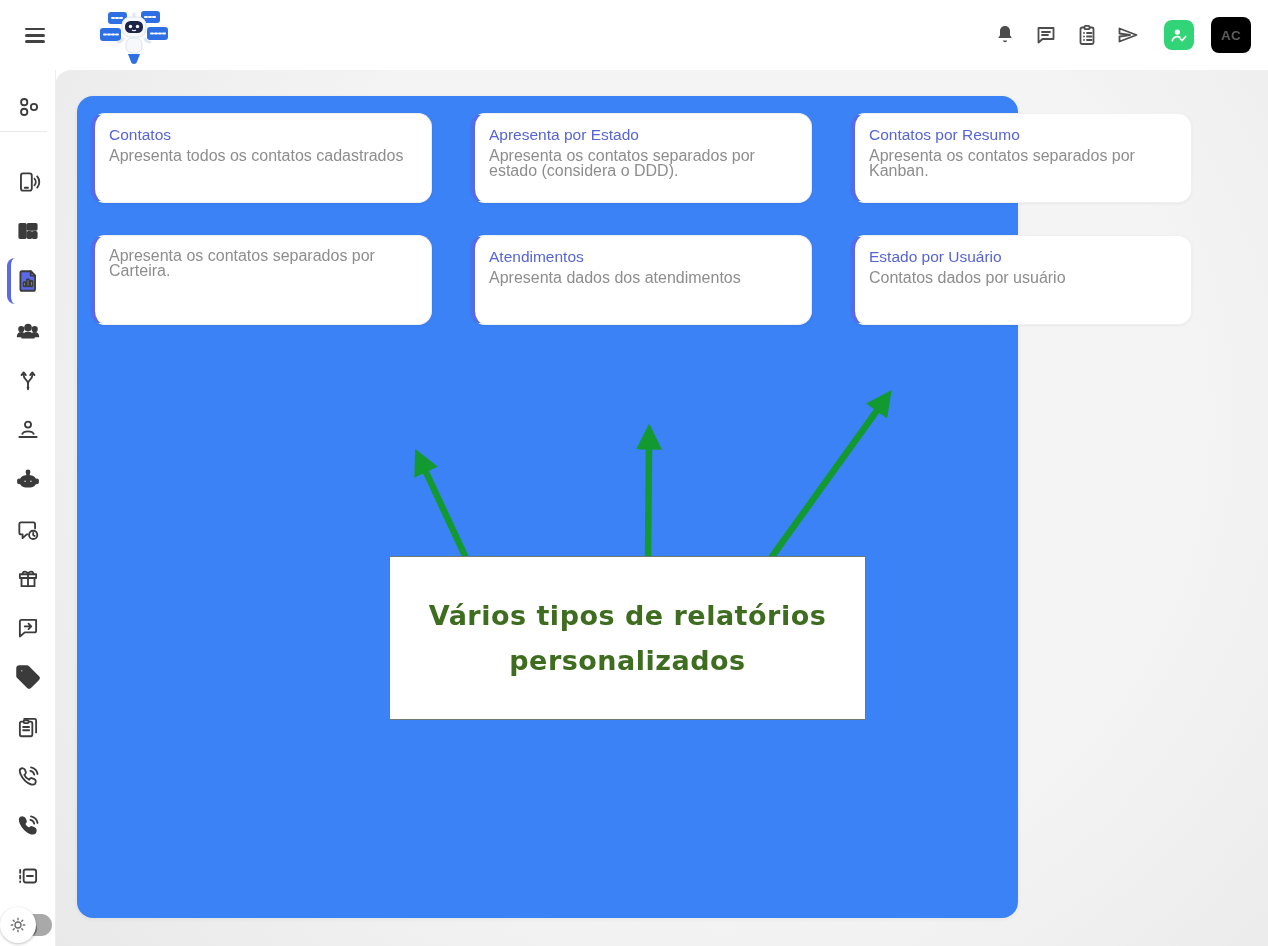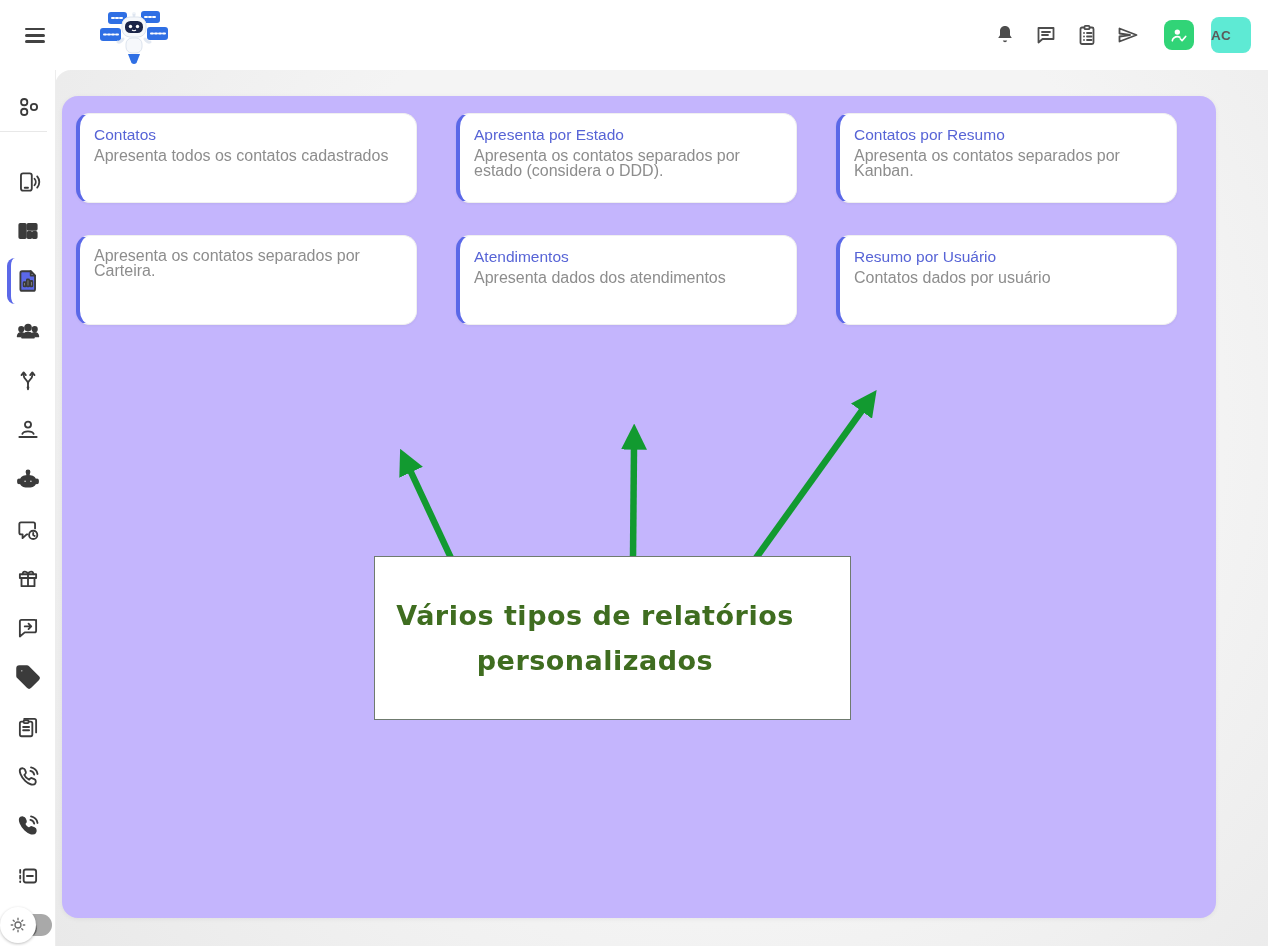--- a/index.html
+++ b/index.html
@@ -8,22 +8,22 @@
 
   
   .header{position:absolute;left:0;top:0;width:1268px;height:70px;background:#fff;z-index:5;}
   .hamburger{position:absolute;left:25px;top:28px;width:20px;height:15px;cursor:pointer;}
   .hamburger span{display:block;height:2.4px;background:#424242;border-radius:2px;margin-bottom:3.8px;}
   .logo{position:absolute;left:99px;top:7px;width:70px;height:60px;}
   .header-actions{position:absolute;right:17px;top:0;height:70px;display:flex;align-items:center;}
   .hicon{width:24px;height:24px;margin-left:17px;cursor:pointer;}
   .agent-btn{width:30px;height:30px;border-radius:8px;background:#31d477;display:flex;
              align-items:center;justify-content:center;margin-left:24px;cursor:pointer;}
-  .avatar-btn{width:40px;height:36px;border-radius:8px;background:#5eead4;display:flex;
-              align-items:center;margin-left:17px;cursor:pointer;
+  .avatar-btn{width:40px;height:36px;border-radius:8px;background:#000000;display:flex;
+              align-items:center;justify-content:center;margin-left:17px;cursor:pointer;
               font-weight:bold;font-size:13.5px;color:#5b5b5b;letter-spacing:.3px;}
 
   
   .sidebar{position:absolute;left:0;top:70px;width:55px;height:876px;background:#fff;
            border-right:1px solid #ededed;z-index:5;}
   .s-item{position:absolute;left:15px;width:26px;height:26px;cursor:pointer;}
   .sic{width:26px;height:26px;stroke:#3b3b3b;fill:none;stroke-width:1.7;
        stroke-linecap:round;stroke-linejoin:round;}
   .s-divider{position:absolute;left:0;top:61px;width:47px;border-top:1px solid #e8e8e8;}
   .s-active-bar{position:absolute;left:7px;top:188px;width:12px;height:46px;
@@ -31,35 +31,35 @@
   .theme-toggle{position:absolute;left:0;top:834px;width:55px;height:42px;cursor:pointer;}
   .toggle-pill{position:absolute;left:12px;top:10px;width:40px;height:22px;border-radius:11px;background:#a9a9a9;}
   .toggle-knob{position:absolute;left:20px;top:16px;width:17px;height:17px;border-radius:50%;background:#6f6f6f;}
   .toggle-sun{position:absolute;left:0px;top:3px;width:36px;height:36px;border-radius:50%;background:#fff;
               box-shadow:0 1px 3px rgba(0,0,0,.25);display:flex;align-items:center;justify-content:center;}
 
   
   .page-bg{position:absolute;left:55px;top:70px;width:1213px;height:876px;
            background:radial-gradient(circle at 55% 40%,#f4f4f4 55%,#e9e9e9 100%);
            border-top-left-radius:16px;z-index:1;}
-  .panel{position:absolute;left:62px;top:96px;width:1154px;height:822px;background:#c4b5fd;
+  .panel{position:absolute;left:77px;top:96px;width:941px;height:822px;background:#3b82f6;
          border-radius:16px;box-shadow:0 1px 5px rgba(0,0,0,.06);z-index:2;}
 
   
   .cards-grid{position:absolute;left:14px;top:17px;display:grid;
               grid-template-columns:repeat(3,341px);grid-auto-rows:90px;gap:32px 39px;}
   .card{background:#fff;border:1px solid #f0f0f0;border-left:4px solid #5b68e8;border-radius:14px;
         box-shadow:0 1px 3px rgba(0,0,0,.05);padding:12px 14px;box-sizing:border-box;cursor:pointer;}
   .card-title{color:#5764d6;font-size:15.5px;margin:0 0 4px 0;}
   .card-desc{color:#8d8d8d;font-size:16px;line-height:15px;}
 
   
   .arrows{position:absolute;left:0;top:0;width:1178px;height:822px;pointer-events:none;}
   .banner{position:absolute;left:312px;top:460px;width:477px;height:164px;background:#fff;
-          border:1px solid #6f7b6f;box-sizing:border-box;display:flex;align-items:center;}
+          border:1px solid #6f7b6f;box-sizing:border-box;display:flex;align-items:center;justify-content:center;}
   .banner-text{font-family:"DejaVu Sans",sans-serif;font-weight:bold;font-size:27px;line-height:45px;
                color:#3f6d20;text-align:center;letter-spacing:.5px;width:440px;}
 </style>
 </head>
 <body>
 
 <div class="app">
 
   <div class="header">
     <div class="hamburger">
@@ -304,21 +304,21 @@
         <div class="card-desc">Apresenta os contatos separados por Kanban.</div>
       </div>
       <div class="card">
         <div class="card-desc">Apresenta os contatos separados por Carteira.</div>
       </div>
       <div class="card">
         <div class="card-title">Atendimentos</div>
         <div class="card-desc">Apresenta dados dos atendimentos</div>
       </div>
       <div class="card">
-        <div class="card-title">Resumo por Usuário</div>
+        <div class="card-title">Estado por Usuário</div>
         <div class="card-desc">Contatos dados por usuário</div>
       </div>
     </div>
 
     <svg class="arrows" viewBox="0 0 1178 822">
       <defs>
         <marker id="ah" viewBox="0 0 4 4" refX="0.4" refY="2" markerWidth="4" markerHeight="4" orient="auto">
           <path d="M0,0 L4,2 L0,4 Z" fill="#129a30"></path>
         </marker>
       </defs>

